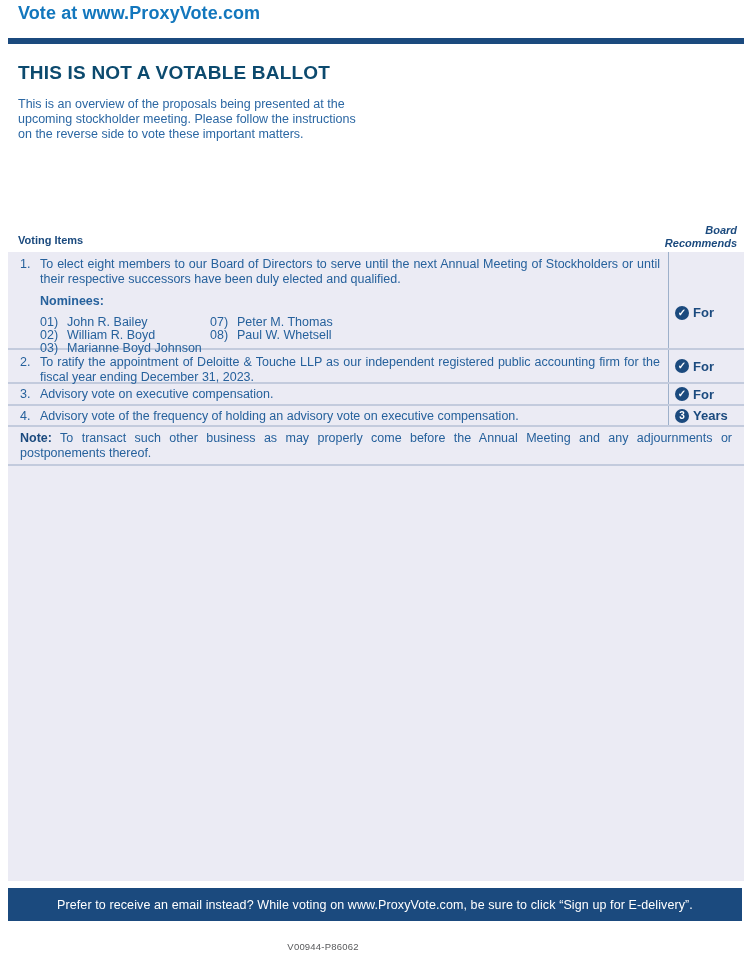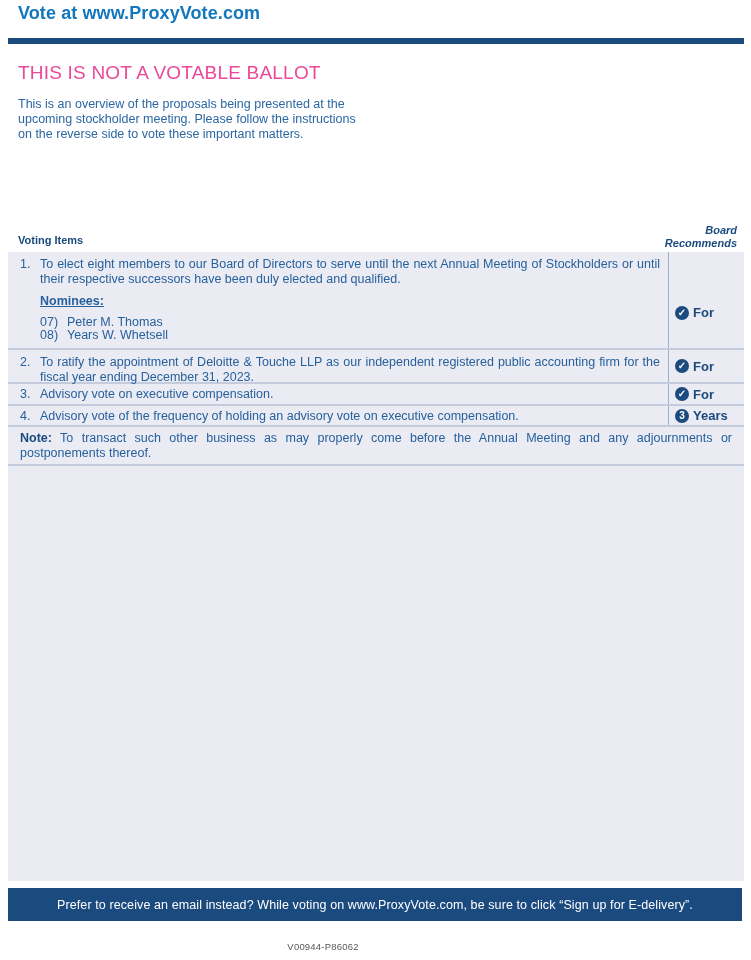--- a/index.html
+++ b/index.html
@@ -11,21 +11,21 @@
   .vote-link{
     position:absolute;left:18px;top:3px;
     font-size:18px;font-weight:bold;color:#1377bd;letter-spacing:.1px;
   }
   .top-rule{
     position:absolute;left:8px;top:38px;width:736px;height:6px;background:#1b4a7e;
   }
   
   .ballot-title{
     position:absolute;left:18px;top:62px;
-    font-size:19px;font-weight:normal;color:#ec4899;letter-spacing:.2px;
+    font-size:19px;font-weight:bold;color:#0c4a6e;letter-spacing:.2px;
   }
   .intro{
     position:absolute;left:18px;top:97px;width:350px;
     font-size:12.5px;line-height:1.18;color:#2b67a3;
   }
   
   .items-header{
     position:absolute;left:18px;top:234px;
     font-size:11px;font-weight:bold;color:#1b4a7e;
   }
@@ -53,21 +53,21 @@
     width:76px;flex:none;border-left:1px solid #9db0ca;box-sizing:border-box;
     display:flex;align-items:center;padding-left:6px;
   }
   .cell-rec.top-offset{align-items:flex-start;padding-top:53px;}
   .rec-chip{display:flex;align-items:center;gap:4px;}
   .rec-icon{
     width:14px;height:14px;border-radius:50%;background:#1b4a7e;flex:none;
     color:#fff;font-size:10px;font-weight:bold;line-height:14px;text-align:center;
   }
   .rec-label{font-size:13px;font-weight:bold;color:#1b4a7e;white-space:nowrap;}
-  .nominees-label{font-weight:bold;margin-top:6px;text-decoration:underline;}
+  .nominees-label{font-weight:bold;margin-top:6px;}
   .nominee-grid{display:flex;margin-top:7px;}
   .nominee-col{display:flex;flex-direction:column;line-height:1.06;}
   .nominee-col1{width:170px;}
   .nominee-col2{width:170px;}
   .nominee-entry{display:flex;}
   .nominee-num{width:27px;flex:none;}
   .note-row{
     display:block;padding:4px 12px 0 12px;box-sizing:border-box;
     font-size:12.5px;line-height:1.22;color:#26619c;text-align:justify;
     border-bottom:2px solid #c3cbdd;
@@ -104,28 +104,42 @@
 
   <div class="table-block">
 
     <div class="vrow" style="height:98px;">
       <div class="cell-text">
         <span class="item-number">1.</span>
         <div class="item-body">
           <span>To elect eight members to our Board of Directors to serve until the next Annual Meeting of Stockholders or until their respective successors have been duly elected and qualified.</span>
           <div class="nominees-label">Nominees:</div>
           <div class="nominee-grid">
+            <div class="nominee-col nominee-col1">
+              <div class="nominee-entry">
+                <span class="nominee-num">01)</span>
+                <span>John R. Bailey</span>
+              </div>
+              <div class="nominee-entry">
+                <span class="nominee-num">02)</span>
+                <span>William R. Boyd</span>
+              </div>
+              <div class="nominee-entry">
+                <span class="nominee-num">03)</span>
+                <span>Marianne Boyd Johnson</span>
+              </div>
+            </div>
             <div class="nominee-col">
               <div class="nominee-entry">
                 <span class="nominee-num">07)</span>
                 <span>Peter M. Thomas</span>
               </div>
               <div class="nominee-entry">
                 <span class="nominee-num">08)</span>
-                <span>Years W. Whetsell</span>
+                <span>Paul W. Whetsell</span>
               </div>
             </div>
           </div>
         </div>
       </div>
       <div class="cell-rec top-offset">
         <div class="rec-chip">
           <span class="rec-icon">✓</span>
           <span class="rec-label">For</span>
         </div>

